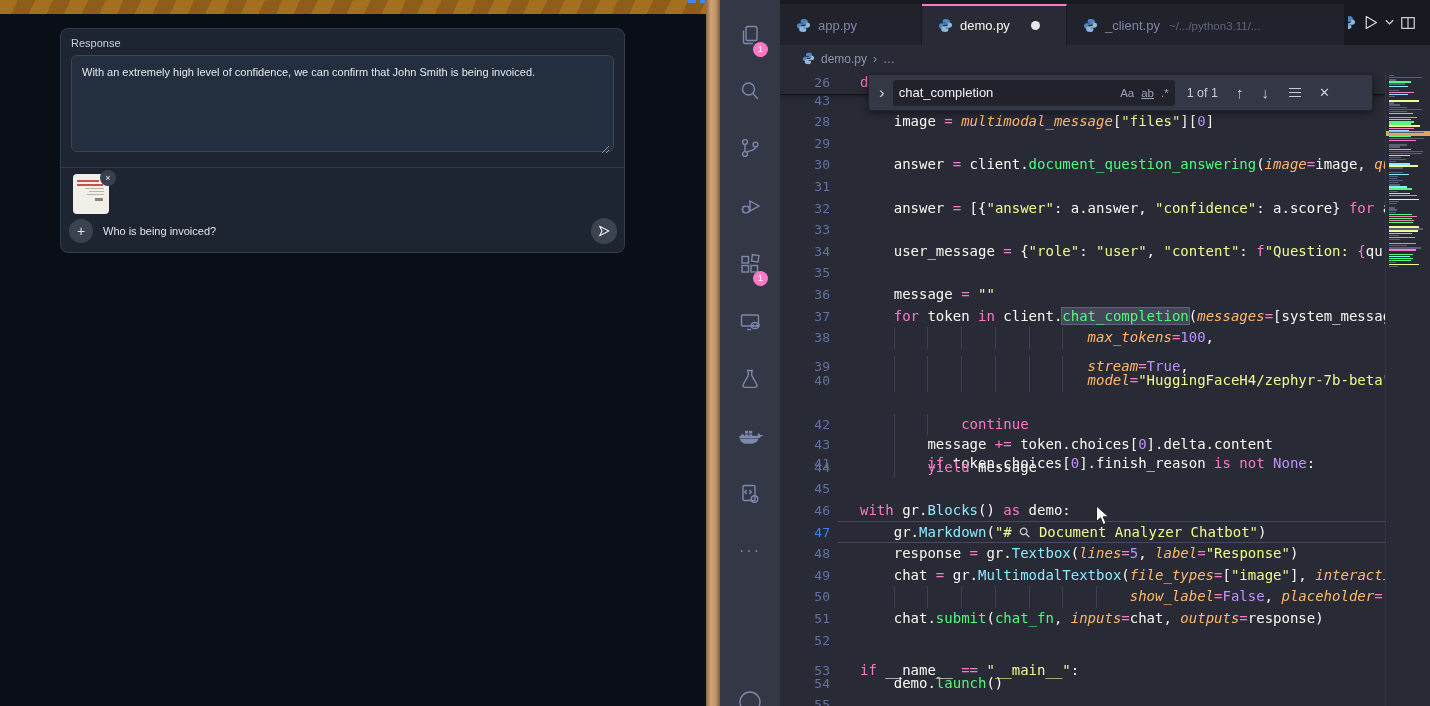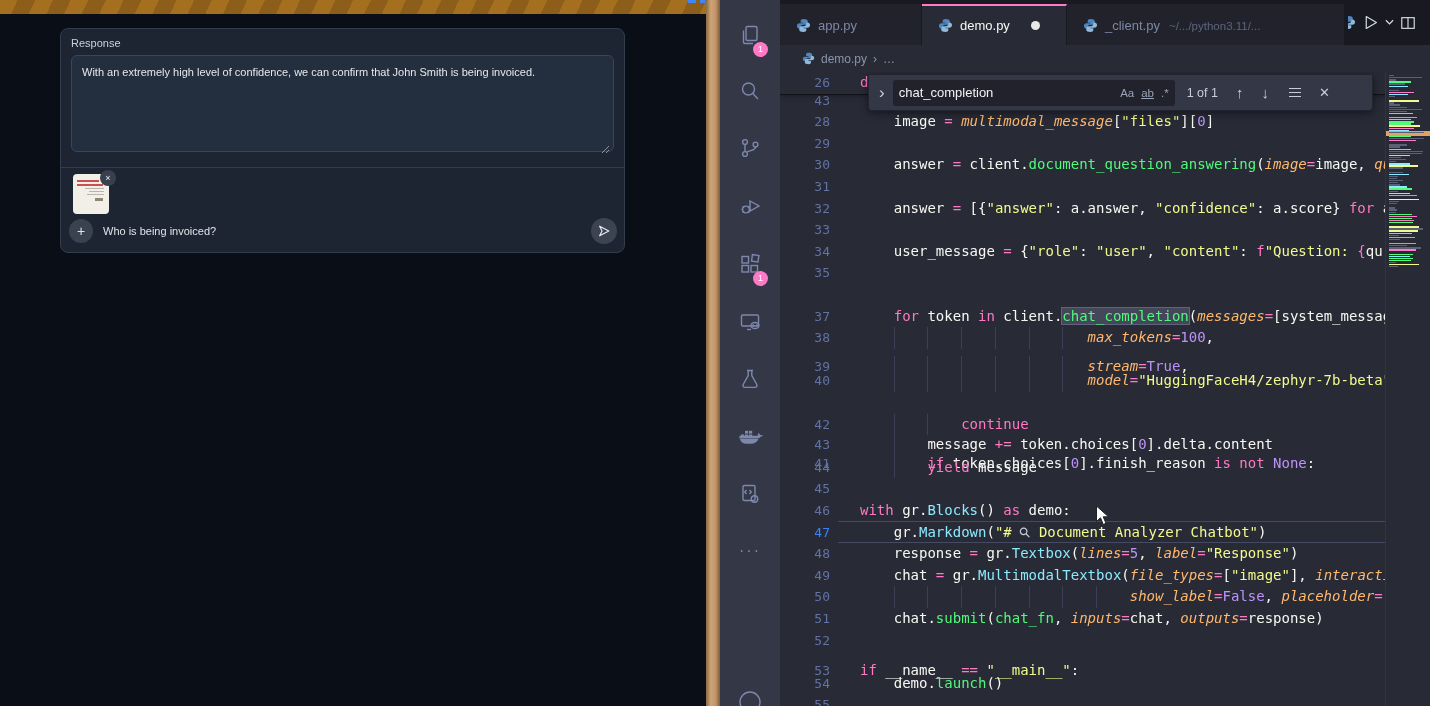--- a/index.html
+++ b/index.html
@@ -302,20 +302,24 @@
             <span class="ln">33</span>
             <pre class="codeline"></pre>
           </div>
           <div class="row" style="top: 168.8px;">
             <span class="ln">34</span>
             <pre class="codeline"><span class="tk-fg">    user_message </span><span class="tk-op">=</span><span class="tk-fg"> {</span><span class="tk-str">"role"</span><span class="tk-fg">: </span><span class="tk-str">"user"</span><span class="tk-fg">, </span><span class="tk-str">"content"</span><span class="tk-fg">: </span><span class="tk-kw">f</span><span class="tk-str">"Question: </span><span class="tk-kw">{</span><span class="tk-fg">qu</span></pre>
           </div>
           <div class="row" style="top: 190.4px;">
             <span class="ln">35</span>
             <pre class="codeline"></pre>
+          </div>
+          <div class="row" style="top: 212px;">
+            <span class="ln">36</span>
+            <pre class="codeline"><span class="tk-fg">    message </span><span class="tk-op">=</span><span class="tk-fg"> </span><span class="tk-str">""</span></pre>
           </div>
           <div class="row" style="top: 233.6px;">
             <span class="ln">37</span>
             <pre class="codeline"><span class="tk-fg">    </span><span class="tk-kw">for</span><span class="tk-fg"> token </span><span class="tk-kw">in</span><span class="tk-fg"> client.</span><span class="tk-fnmatch">chat_completion</span><span class="tk-fg">(</span><span class="tk-par">messages</span><span class="tk-op">=</span><span class="tk-fg">[system_messag</span></pre>
           </div>
           <div class="row" style="top: 255.2px;">
             <span class="ln">38</span>
             <i class="guide" style="left: 113.72px;"></i>
             <i class="guide" style="left: 147.44px;"></i>
             <i class="guide" style="left: 181.16px;"></i>

